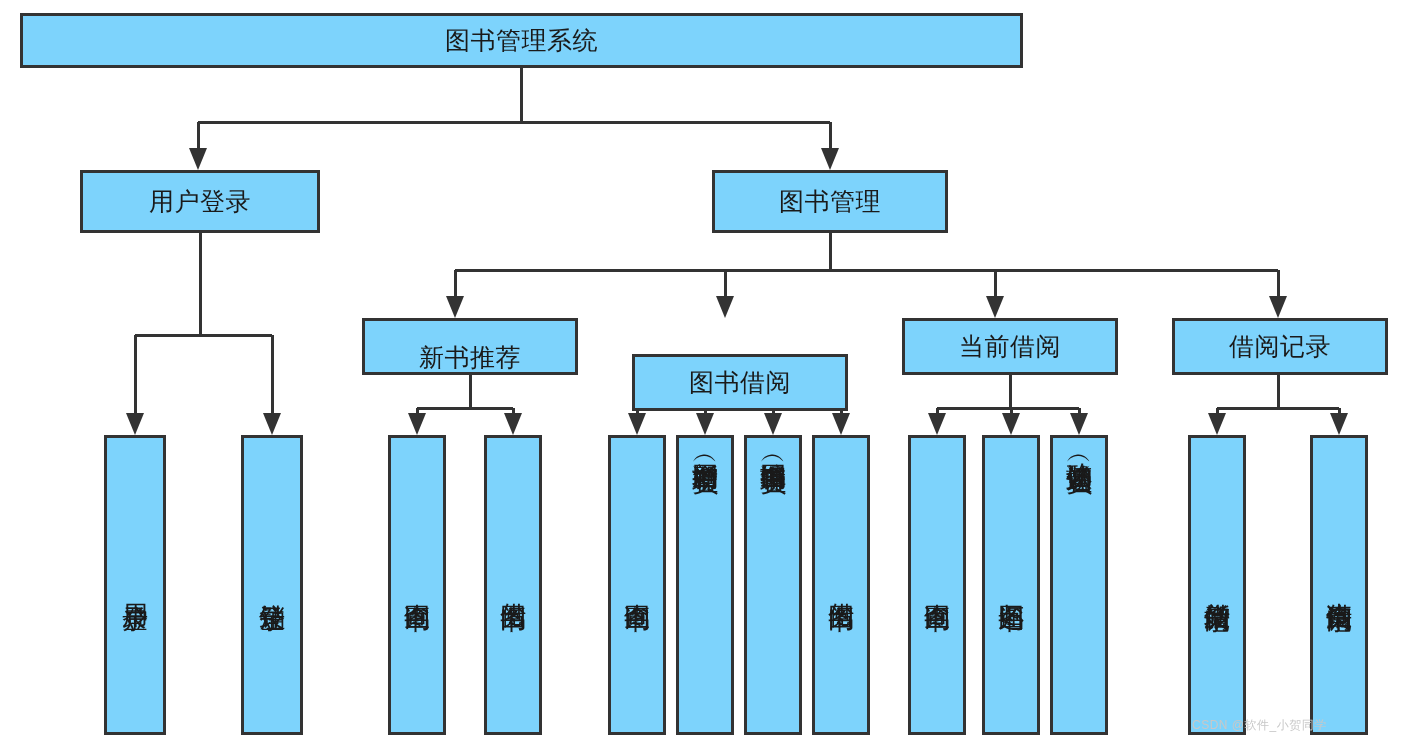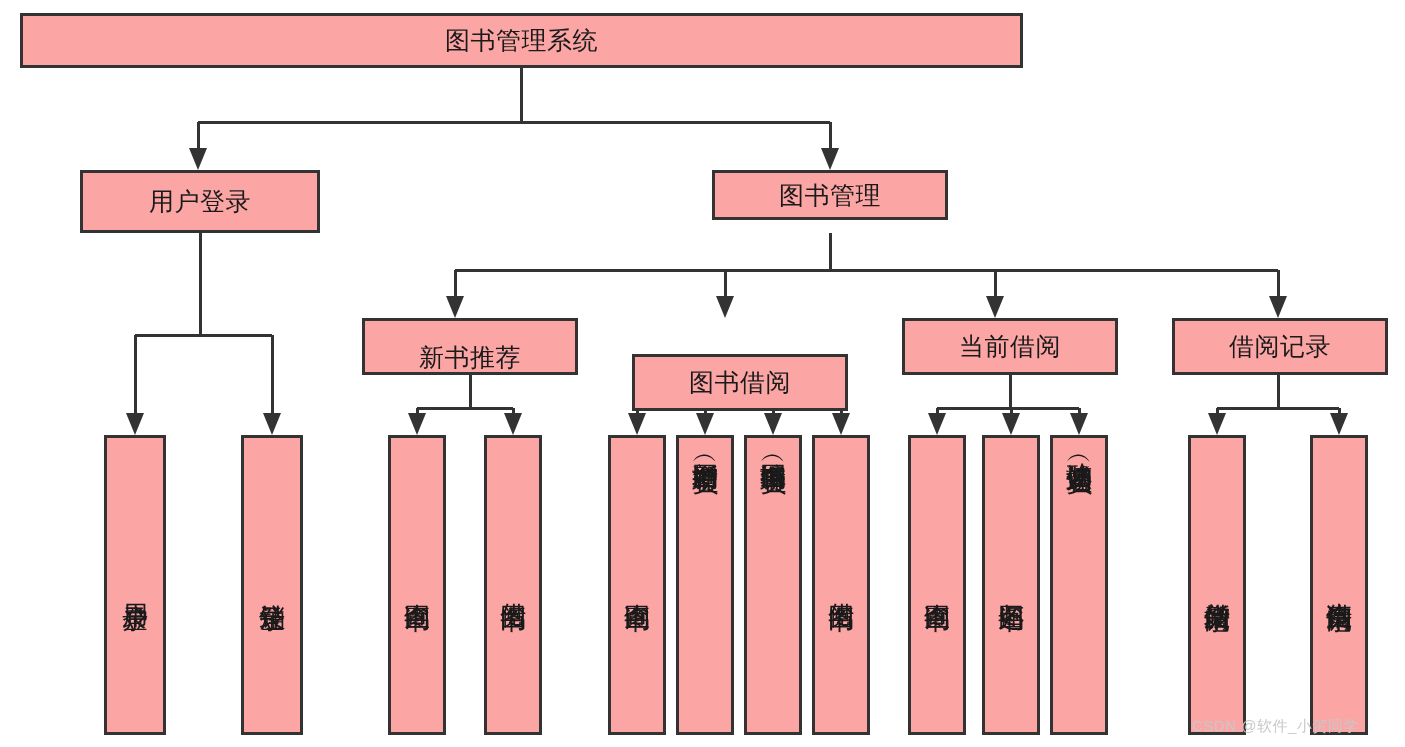--- a/index.html
+++ b/index.html
@@ -14,21 +14,21 @@
     position: relative;
     width: 1405px;
     height: 747px;
     background: #ffffff;
     overflow: hidden;
   }
   .node {
     position: absolute;
     box-sizing: border-box;
     border: 3px solid #701a75;
-    background: #fca5a5;
+    background: #7dd3fc;
     display: flex;
     align-items: center;
     justify-content: center;
     color: #1a1a1a;
   }
   .node-label {
     font-size: 25px;
     line-height: 1.15;
     letter-spacing: 0.5px;
     white-space: nowrap;
@@ -54,21 +54,21 @@
   #wires {
     position: absolute;
     left: 0;
     top: 0;
     width: 1405px;
     height: 747px;
     pointer-events: none;
   }
   .watermark {
     position: absolute;
-    font-size: 15px;
+    font-size: 12px;
     color: #c8c8c8;
     white-space: nowrap;
     letter-spacing: 0.5px;
   }
 </style>
 </head>
 <body>
 
 <div id="canvas">
   <svg id="wires" viewBox="0 0 1405 747">
@@ -125,21 +125,21 @@
       <line x1="1339" y1="408" x2="1339" y2="415" stroke="#333333" stroke-width="3" shape-rendering="crispEdges"></line>
       <polygon points="1330,413 1348,413 1339,435" fill="#333333"></polygon>
     </svg>
   <div id="nodes">
       <div class="node" style="left: 20px; top: 13px; width: 1003px; height: 55px; border-color: rgb(51, 51, 51);">
         <span class="node-label" style="color: rgb(26, 26, 26);">图书管理系统</span>
       </div>
       <div class="node" style="left: 80px; top: 170px; width: 240px; height: 63px; border-color: rgb(51, 51, 51);">
         <span class="node-label" style="color: rgb(26, 26, 26);">用户登录</span>
       </div>
-      <div class="node" style="left: 712px; top: 170px; width: 236px; height: 50px; border-color: rgb(51, 51, 51);">
+      <div class="node" style="left: 712px; top: 170px; width: 236px; height: 63px; border-color: rgb(51, 51, 51);">
         <span class="node-label" style="color: rgb(26, 26, 26);">图书管理</span>
       </div>
       <div class="node" style="left: 362px; top: 318px; width: 216px; height: 57px; border-color: rgb(51, 51, 51); align-items: flex-end;">
         <span class="node-label" style="color: rgb(26, 26, 26);">新书推荐</span>
       </div>
       <div class="node" style="left: 632px; top: 318px; width: 216px; height: 57px; border-color: rgb(51, 51, 51); margin-top: 36px;">
         <span class="node-label" style="color: rgb(26, 26, 26);">图书借阅</span>
       </div>
       <div class="node" style="left: 902px; top: 318px; width: 216px; height: 57px; border-color: rgb(51, 51, 51);">
         <span class="node-label" style="color: rgb(26, 26, 26);">当前借阅</span>

